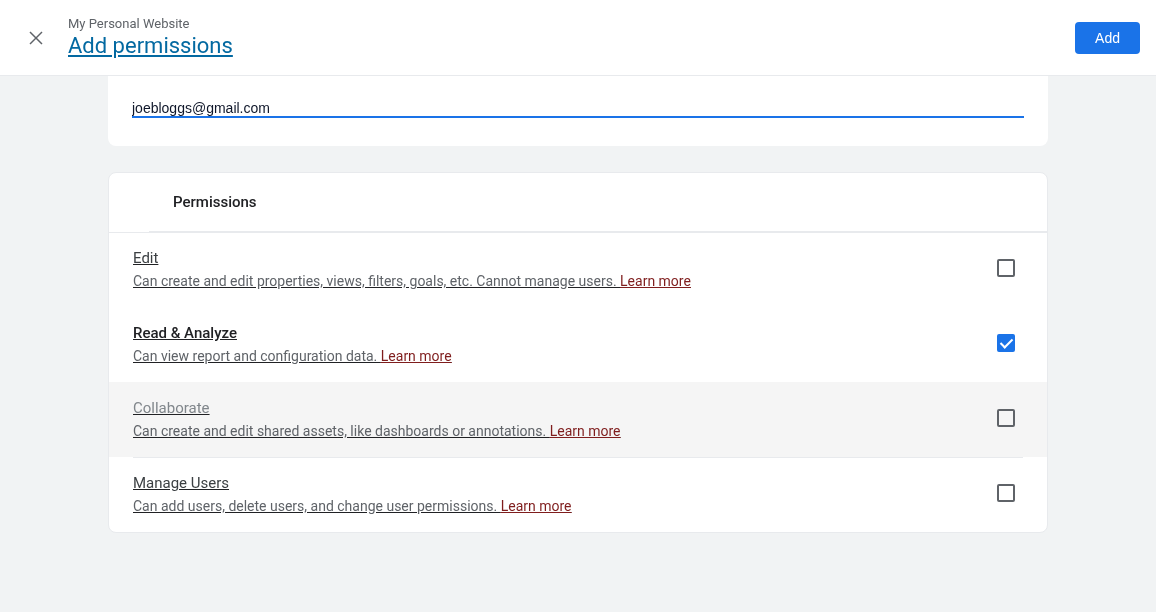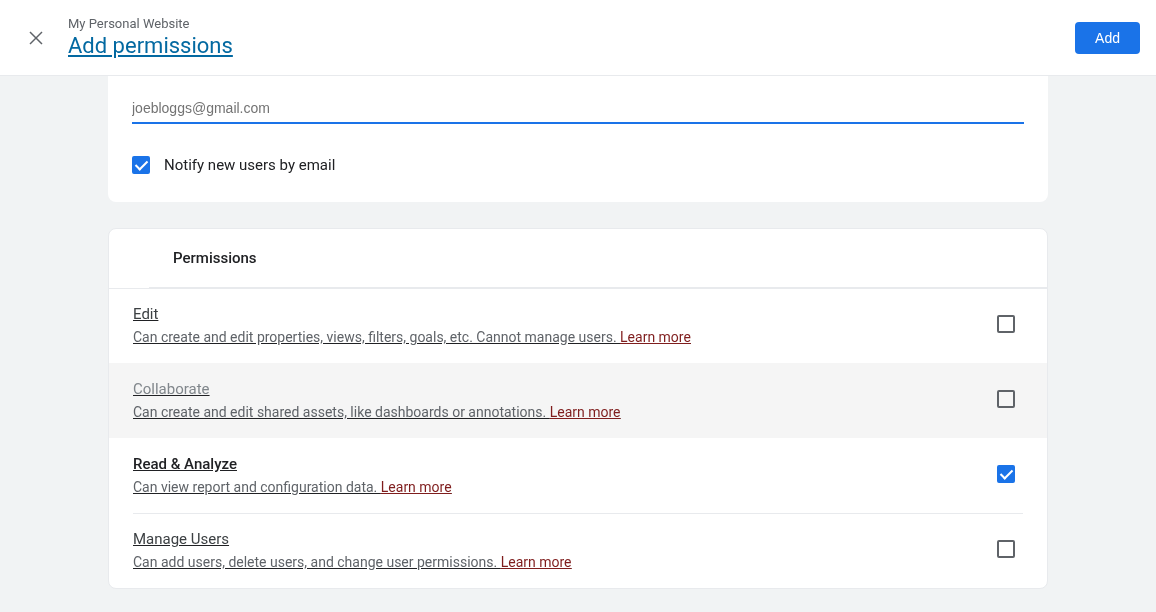--- a/index.html
+++ b/index.html
@@ -49,22 +49,22 @@
     border-radius: 8px;
     border:1px solid #e8eaed;
     overflow:hidden;
   }
   .email-input {
     width:100%;
     border:none;
     border-bottom:2px solid #1a73e8;
     outline:none;
     font-size:14px;
-    padding: 4px 0 6px;
-    color:#737373;
+    padding: 4px 0 0;
+    color:#0f172a;
   }
   .notify-row {
     display:flex; align-items:center; gap:14px;
     margin-top: 32px;
   }
   .chk {
     appearance:none;
     width:18px; height:18px;
     border:2px solid #5f6368;
     border-radius:2px;
@@ -122,67 +122,63 @@
     <div class="subtitle">My Personal Website</div>
     <div class="title">Add permissions</div>
   </div>
   <button class="add-btn">Add</button>
 </div>
 
 <div class="content">
 
   <div class="card">
     <input class="email-input" type="text" value="joebloggs@gmail.com" style="">
-    <div class="notify-row">
-      <input type="checkbox" class="chk" checked="" style="">
-      <span class="notify-label">Notify new users by email</span>
-    </div>
   </div>
 
   <div class="card2">
     <div class="perm-header">Permissions</div>
 
     <div class="perm-body">
 
       <div class="perm-row">
         <div class="perm-text">
           <div class="perm-title">Edit</div>
           <div class="perm-desc">
             <span>Can create and edit properties, views, filters, goals, etc. Cannot manage users. </span>
             <a>Learn more</a>
           </div>
         </div>
         <div class="perm-chk-wrap">
           <input type="checkbox" class="chk" style="">
         </div>
       </div>
 
+      <div class="perm-row">
+        <div class="perm-text">
+          <div class="perm-title" style="font-weight:500;color:#202124">Read &amp; Analyze</div>
+          <div class="perm-desc">
+            <span>Can view report and configuration data. </span>
+            <a>Learn more</a>
+          </div>
+        </div>
+        <div class="perm-chk-wrap">
+          <input type="checkbox" class="chk" checked="" style="">
+        </div>
+      </div>
+
       <div class="perm-row dim">
         <div class="perm-text">
           <div class="perm-title">Collaborate</div>
           <div class="perm-desc">
             <span>Can create and edit shared assets, like dashboards or annotations. </span>
             <a>Learn more</a>
           </div>
         </div>
         <div class="perm-chk-wrap">
           <input type="checkbox" class="chk" style="">
-        </div>
-      </div>
-
-      <div class="perm-row">
-        <div class="perm-text">
-          <div class="perm-title" style="font-weight:500;color:#202124">Read &amp; Analyze</div>
-          <div class="perm-desc">
-            <span>Can view report and configuration data. </span>
-            <a>Learn more</a>
-          </div>
-        </div>
-        <div class="perm-chk-wrap">
-          <input type="checkbox" class="chk" checked="" style="">
         </div>
       </div>
 
       <div class="divider"></div>
 
       <div class="perm-row">
         <div class="perm-text">
           <div class="perm-title">Manage Users</div>
           <div class="perm-desc">
             <span>Can add users, delete users, and change user permissions. </span>

